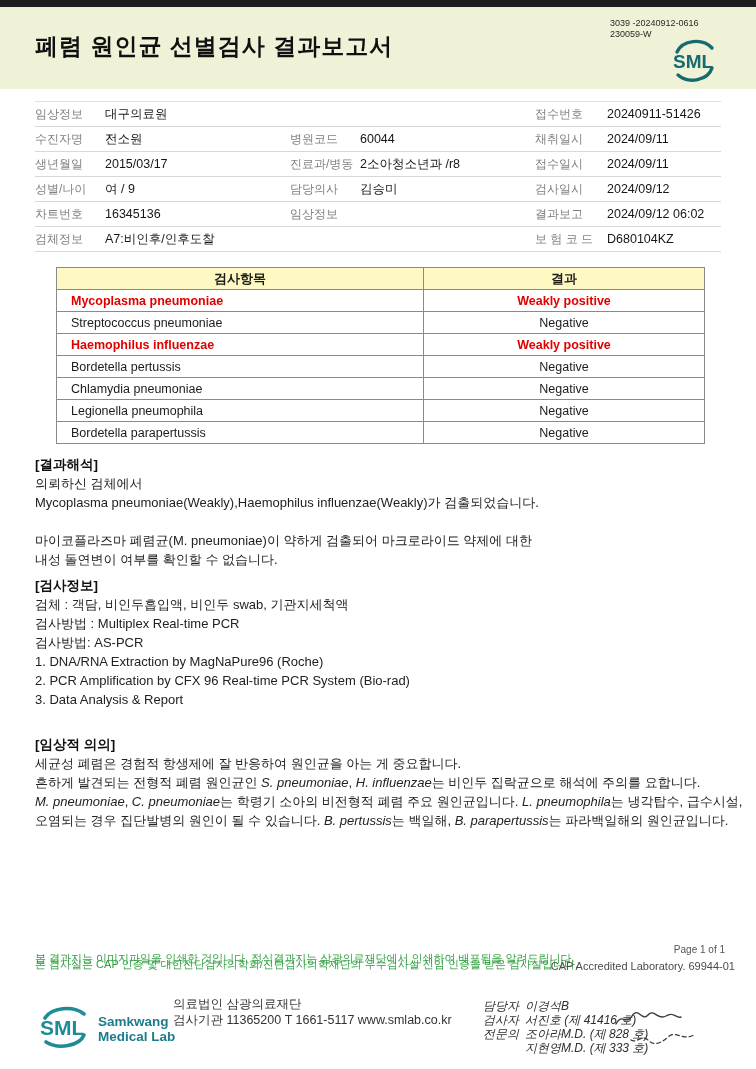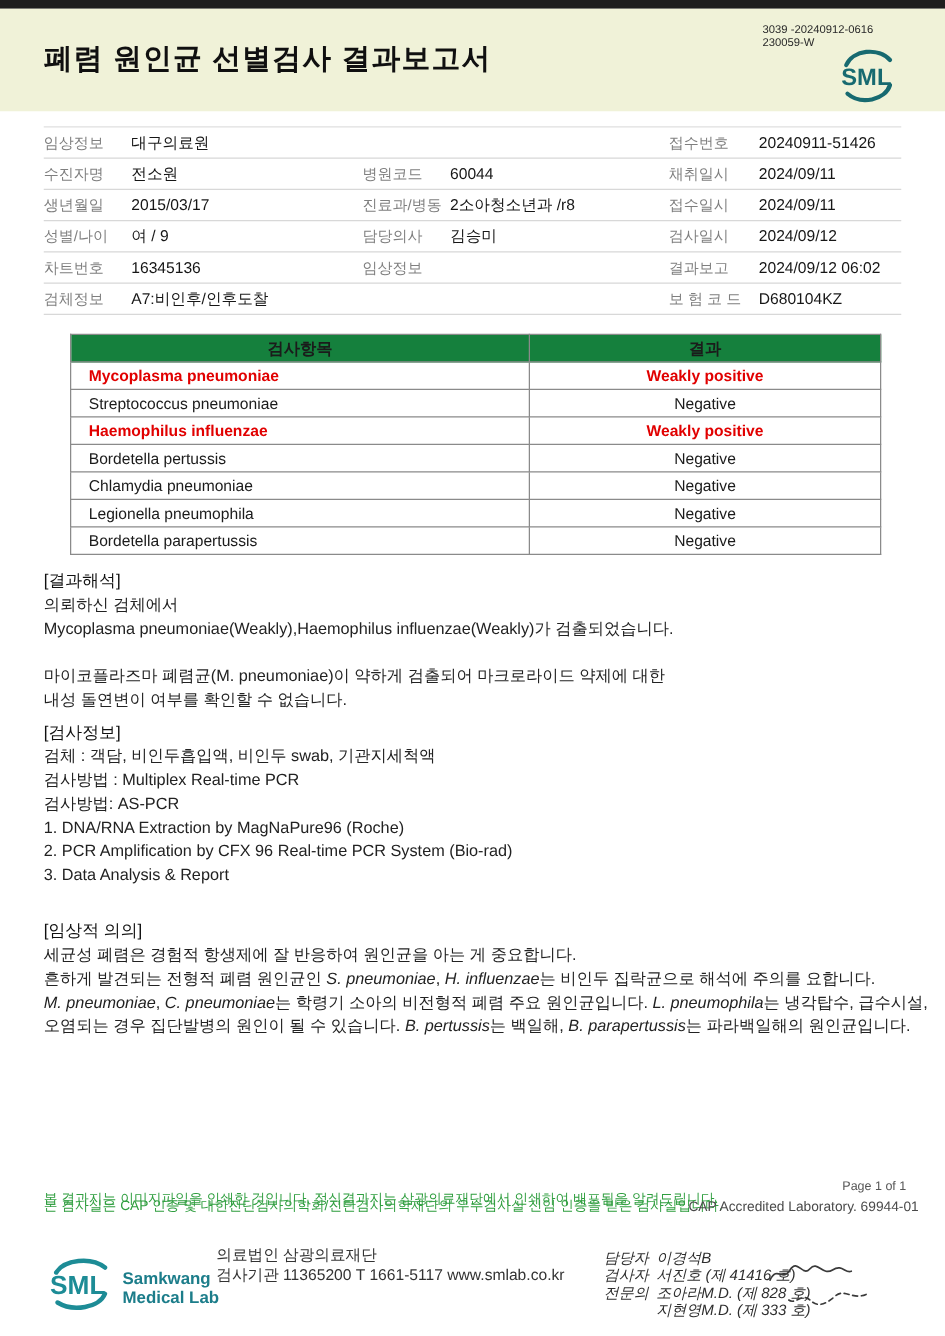--- a/index.html
+++ b/index.html
@@ -21,30 +21,30 @@
 
   
   .info{margin:12px 35px 0 35px;border-top:1px solid #e0e0e0;}
   .info-row{display:grid;grid-template-columns:70px 185px 70px 175px 72px 1fr;align-items:center;height:25px;border-bottom:1px solid #d8d8d8;}
   .info-label{font-size:12px;color:#7f7f7f;}
   .info-value{font-size:12.5px;color:#161616;}
 
   
   table.results{margin:15px 0 0 56px;width:648px;border-collapse:collapse;table-layout:fixed;}
   table.results th,table.results td{border:1px solid #8a8a8a;height:22px;font-size:12.5px;color:#1b1b1b;}
-  table.results th{background:#15803d;font-weight:bold;font-size:13px;text-align:center;}
+  table.results th{background:#fef9c3;font-weight:bold;font-size:13px;text-align:center;}
   table.results td.item{padding-left:14px;text-align:left;}
   table.results td.result{text-align:center;}
   table.results col.c1{width:367px;}
   table.results col.c2{width:281px;}
   table.results tr.hl td{color:var(--accent-red);font-weight:bold;}
 
   
   .sections{margin:0 35px;width:690px;}
-  .sec-heading{font-size:13.5px;font-weight:normal;color:#101010;line-height:18px;}
+  .sec-heading{font-size:13.5px;font-weight:bold;color:#101010;line-height:18px;}
   .sec-lines div{font-size:13px;color:#222;line-height:19px;min-height:19px;white-space:nowrap;}
   .sec-interpretation{margin-top:12px;}
   .sec-testinfo{margin-top:8px;}
   .sec-clinical{margin-top:27px;}
   .sec-lines i{font-style:italic;}
 
   
   .notice{position:absolute;left:35px;top:951px;width:560px;height:26px;}
   .notice div{position:absolute;left:0;font-size:11px;color:var(--notice-green);white-space:nowrap;}
   .notice .n1{top:0;}

